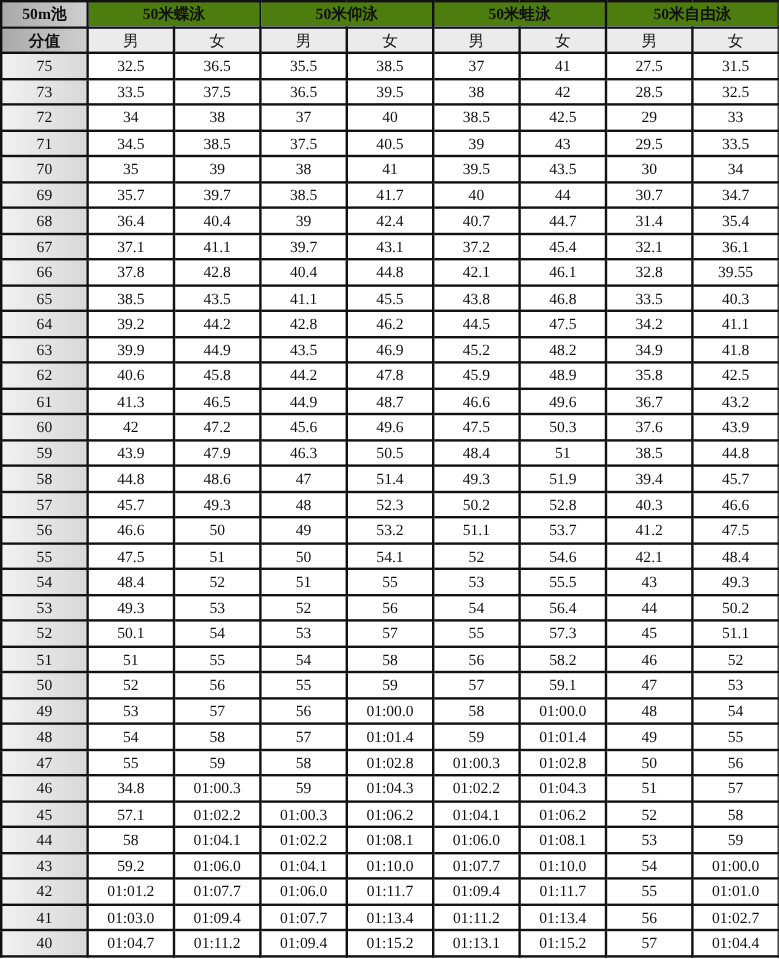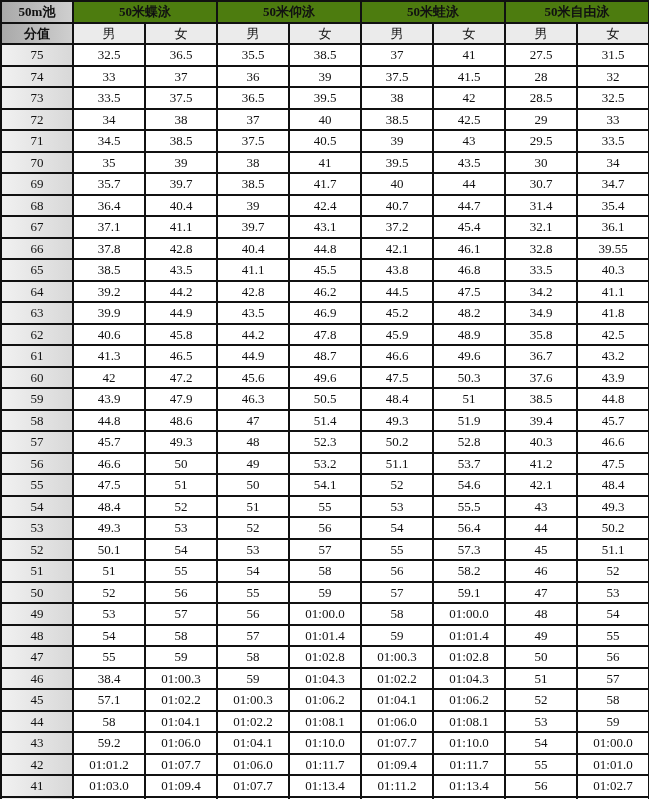--- a/index.html
+++ b/index.html
@@ -96,31 +96,20 @@
         <td class="val">32.5</td>
         <td class="val">36.5</td>
         <td class="val">35.5</td>
         <td class="val">38.5</td>
         <td class="val">37</td>
         <td class="val">41</td>
         <td class="val">27.5</td>
         <td class="val">31.5</td>
       </tr>
       <tr>
-        <td class="score-cell">74</td>
-        <td class="val">33</td>
-        <td class="val">37</td>
-        <td class="val">36</td>
-        <td class="val">39</td>
-        <td class="val">37.5</td>
-        <td class="val">41.5</td>
-        <td class="val">28</td>
-        <td class="val">32</td>
-      </tr>
-      <tr>
         <td class="score-cell">73</td>
         <td class="val">33.5</td>
         <td class="val">37.5</td>
         <td class="val">36.5</td>
         <td class="val">39.5</td>
         <td class="val">38</td>
         <td class="val">42</td>
         <td class="val">28.5</td>
         <td class="val">32.5</td>
       </tr>
@@ -405,21 +394,21 @@
         <td class="val">59</td>
         <td class="val">58</td>
         <td class="val">01:02.8</td>
         <td class="val">01:00.3</td>
         <td class="val">01:02.8</td>
         <td class="val">50</td>
         <td class="val">56</td>
       </tr>
       <tr>
         <td class="score-cell">46</td>
-        <td class="val">38.4</td>
+        <td class="val">34.8</td>
         <td class="val">01:00.3</td>
         <td class="val">59</td>
         <td class="val">01:04.3</td>
         <td class="val">01:02.2</td>
         <td class="val">01:04.3</td>
         <td class="val">51</td>
         <td class="val">57</td>
       </tr>
       <tr>
         <td class="score-cell">45</td>

